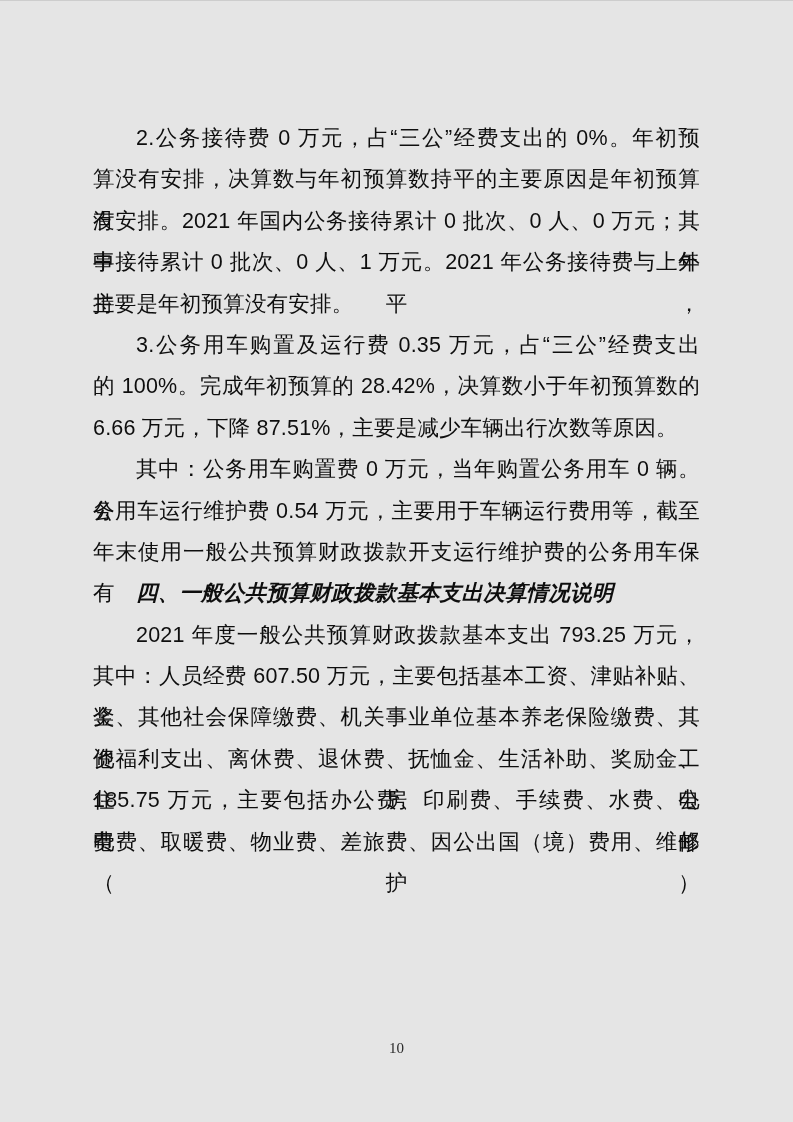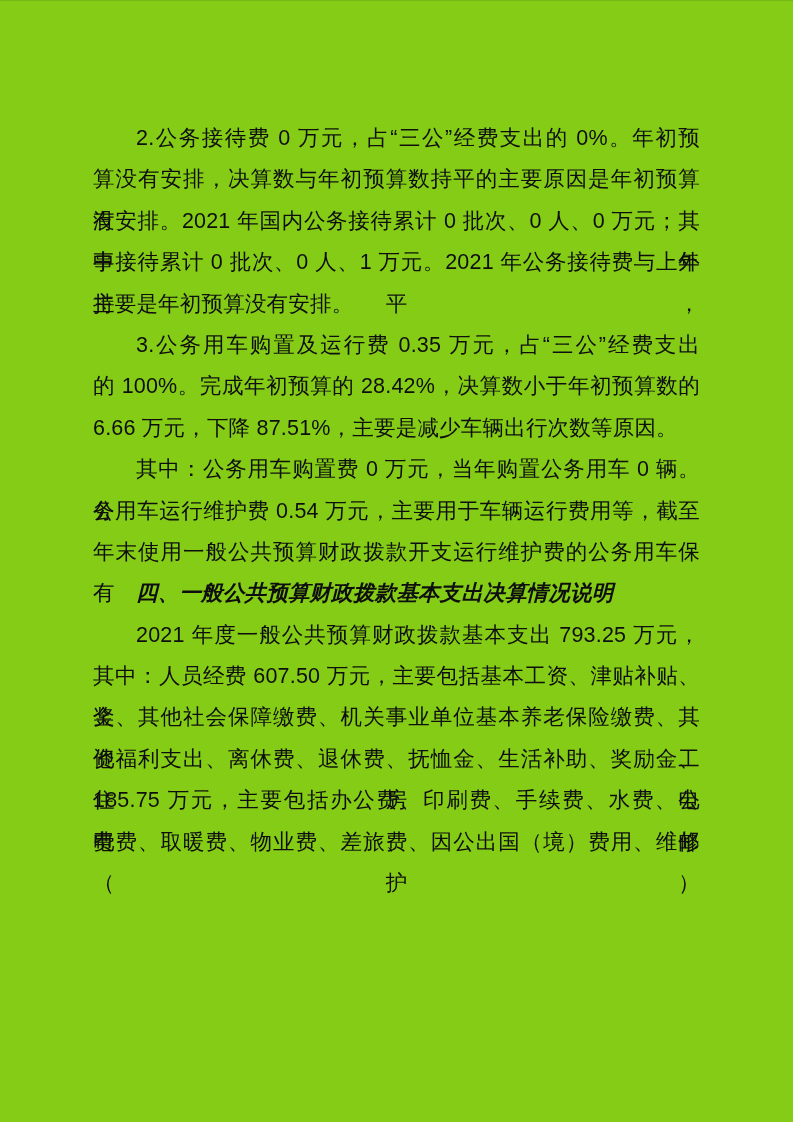--- a/index.html
+++ b/index.html
@@ -5,21 +5,21 @@
   html, body {
     margin: 0;
     padding: 0;
     background: #ffffff;
   }
   .page {
     position: relative;
     width: 793px;
     height: 1122px;
     margin: 0 auto;
-    background: #84cc16;
+    background: #e5e5e5;
     border-top: 1px solid rgba(0,0,0,0.10);
     box-sizing: border-box;
     overflow: hidden;
     font-family: "Liberation Sans", "DejaVu Sans", sans-serif;
     color: #0e0e0e;
   }
   .content {
     position: absolute;
     left: 93px;
     top: 117px;
@@ -76,13 +76,14 @@
       <div class="line">务用车运行维护费 0.54 万元，主要用于车辆运行费用等，截至</div>
       <div class="line">年末使用一般公共预算财政拨款开支运行维护费的公务用车保有</div>
       <div class="line indent heading left-end">四、一般公共预算财政拨款基本支出决算情况说明</div>
       <div class="line indent">2021 年度一般公共预算财政拨款基本支出 793.25 万元，</div>
       <div class="line">其中：人员经费 607.50 万元，主要包括基本工资、津贴补贴、奖</div>
       <div class="line">金、其他社会保障缴费、机关事业单位基本养老保险缴费、其他工</div>
       <div class="line">资福利支出、离休费、退休费、抚恤金、生活补助、奖励金、住房公</div>
       <div class="line">185.75 万元，主要包括办公费、印刷费、手续费、水费、电费、邮</div>
       <div class="line">电费、取暖费、物业费、差旅费、因公出国（境）费用、维修（护）</div>
     </main>
+  <div class="footer">10</div>
 </div>
 
 </body></html>

